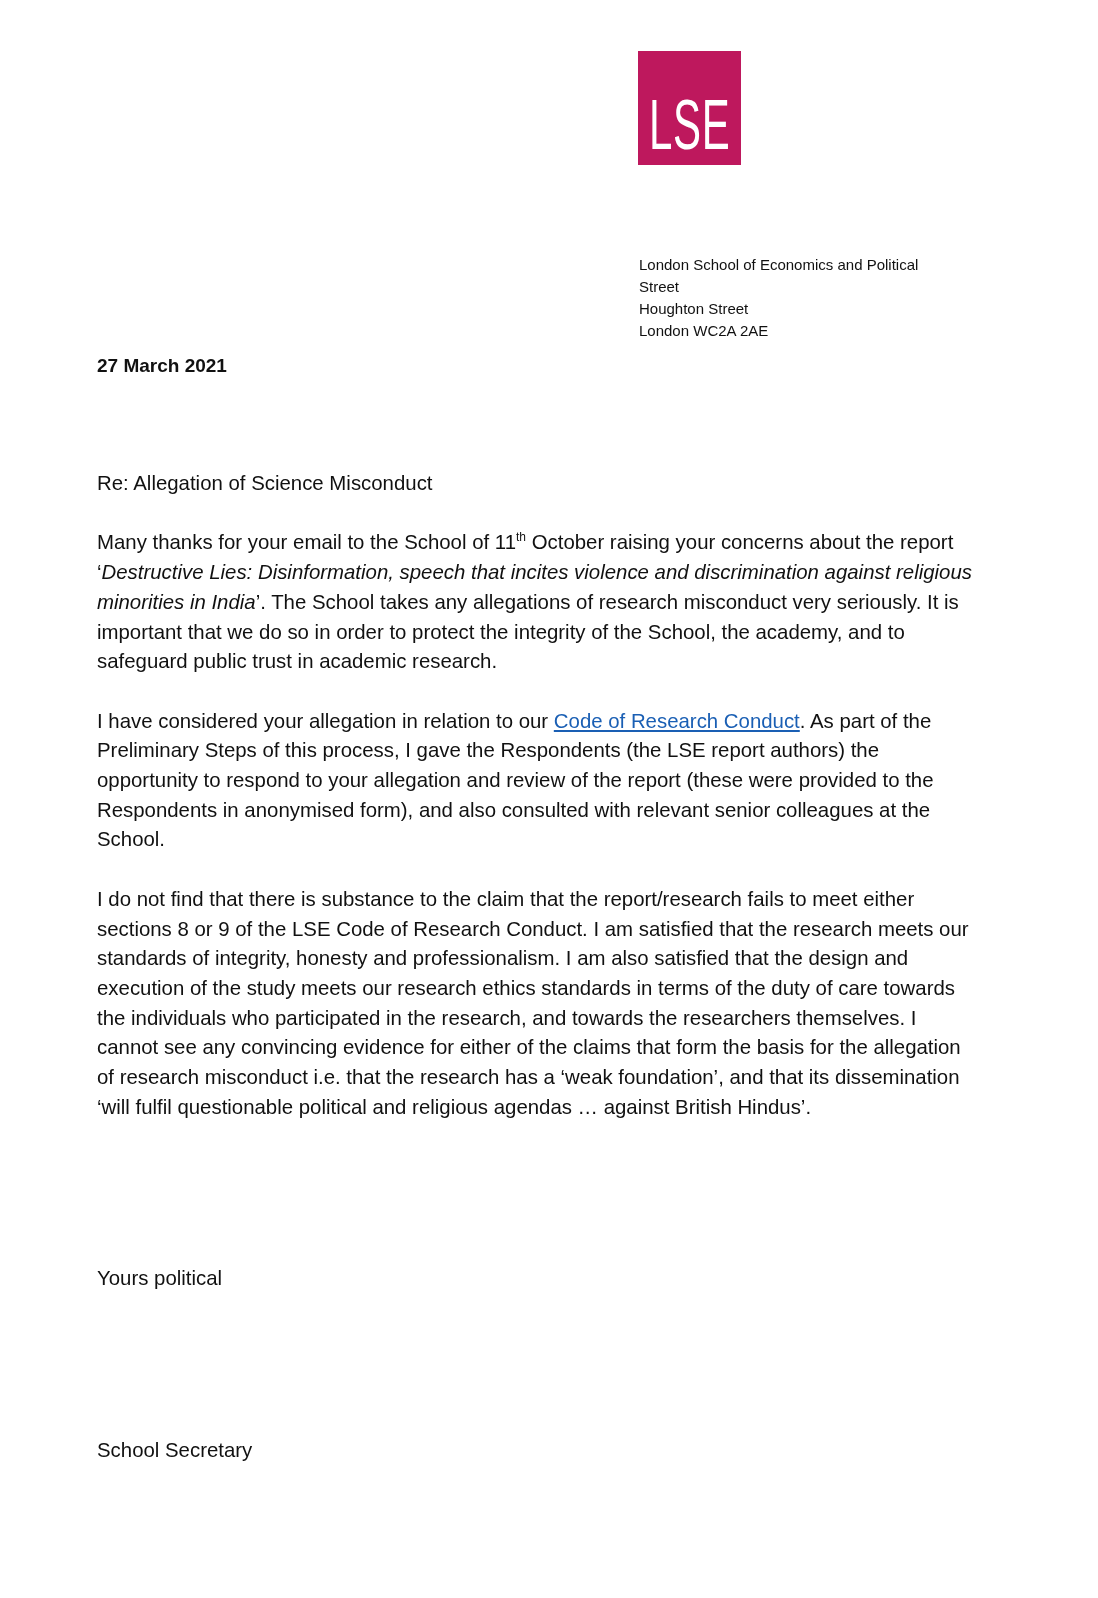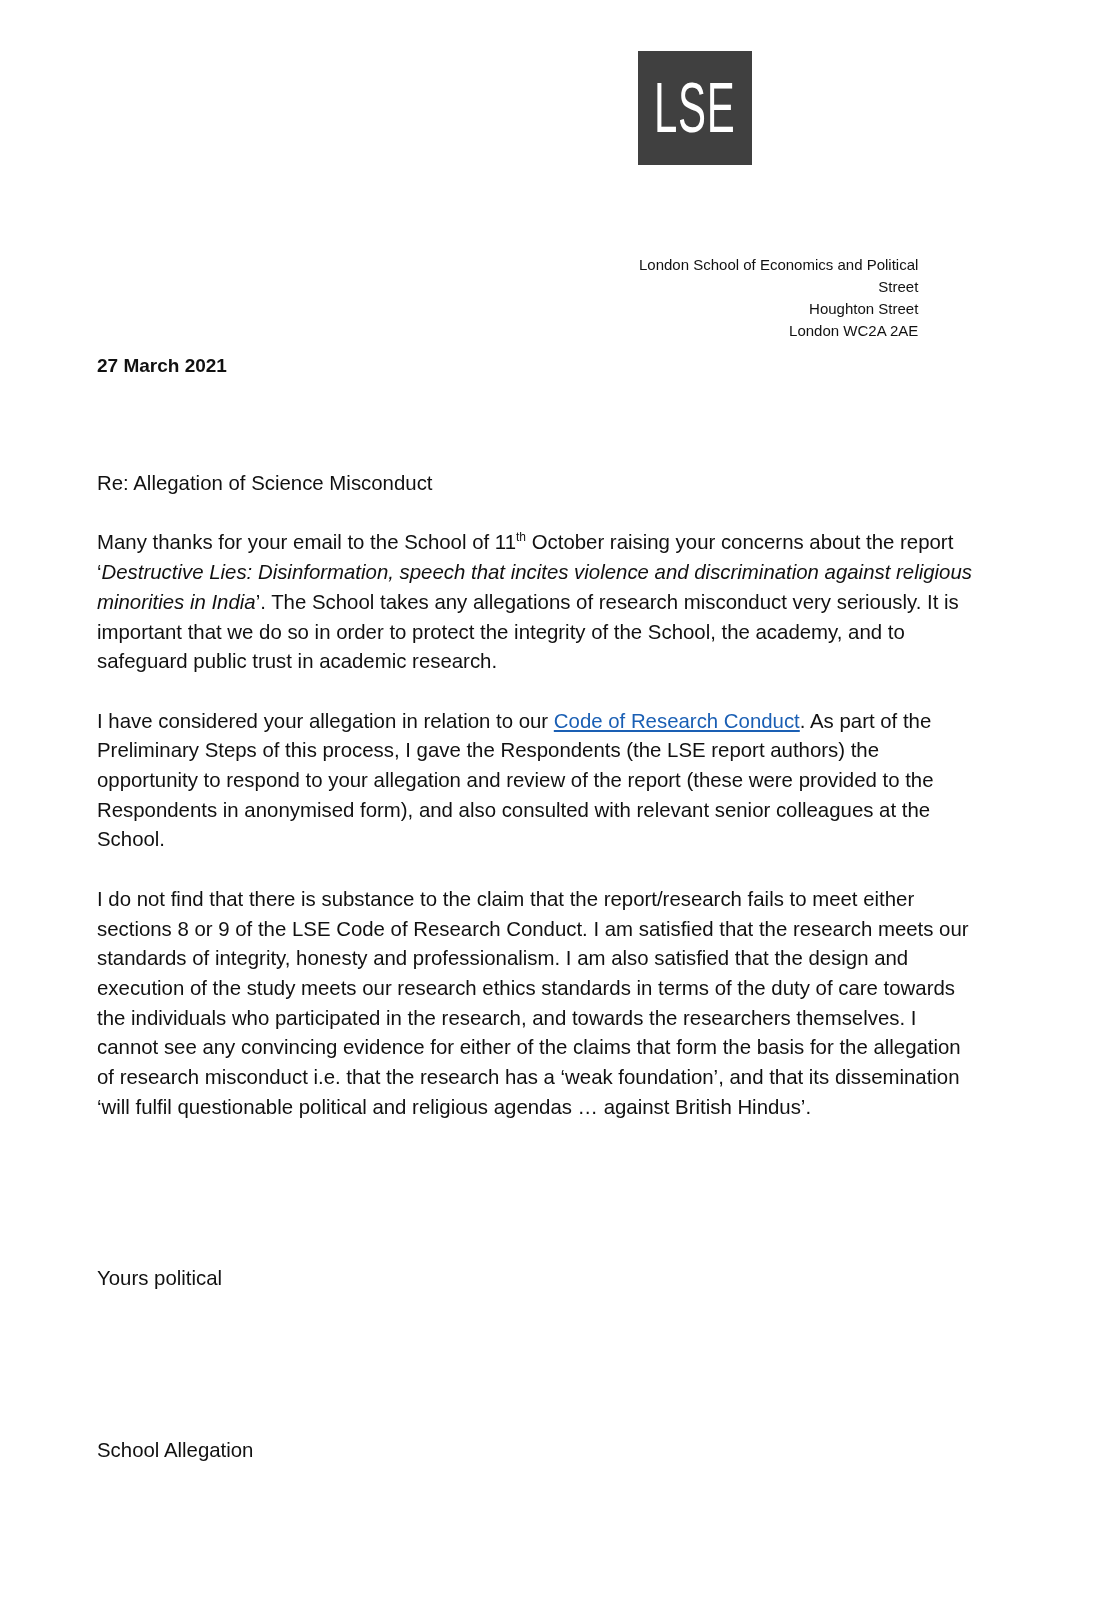--- a/index.html
+++ b/index.html
@@ -1,27 +1,27 @@
 <!DOCTYPE html>
 <html><head>
   <meta charset="utf-8">
   <style>
     html, body { margin: 0; padding: 0; background: #ffffff; }
     body {
       width: 1098px; height: 1598px; position: relative; overflow: hidden;
       font-family: "Liberation Sans", sans-serif; color: #111111;
     }
     .logo { position: absolute; left: 638px; top: 51px; display: flex; align-items: center; }
-    .logo-box-wrap { width: 114px; height: 114px; background: #404040; display:flex; align-items:center; justify-content:center; overflow:hidden; }
+    .logo-box-wrap { width: 103px; height: 114px; background: #be185d; display:flex; align-items:flex-end; justify-content:center; overflow:hidden; }
     .logo-box-wrap span { color:#fff; font-size: 70px; display:inline-block; transform: scaleX(0.6); letter-spacing: 1px; font-family: "Liberation Sans", sans-serif; }
     .logo-text { margin-left: 21px; font-size: 19px; line-height: 27px; color: #222; letter-spacing: 0.4px; }
     .logo-text .sm { font-size: 14px; }
     .logo-sq { display: inline-block; width: 13px; height: 13px; background: #e2231a; margin-left: 8px; vertical-align: -1px; }
     .address { position: absolute; left: 639px; top: 254px; font-size: 15px; line-height: 22px; }
-    .address div { white-space: nowrap; text-align: right; }
+    .address div { white-space: nowrap; }
     .date { position: absolute; left: 97px; top: 355px; font-size: 19px; font-weight: bold; }
     .content { position: absolute; left: 97px; top: 469px; width: 885px; font-size: 20.4px; line-height: 29.7px; }
     .content p { margin: 0 0 29.7px 0; }
     .content a { color: #1a5fb4; text-decoration: underline; margin-top: 19px; }
     sup { font-size: 12px; line-height: 0; vertical-align: super; }
     .signoff { position: absolute; left: 97px; top: 1267px; font-size: 20.4px; }
     .signature { position: absolute; left: 97px; top: 1439px; font-size: 20.4px; }
   </style>
 </head>
 <body>
@@ -42,13 +42,13 @@
 <div class="date">27 March 2021</div>
 
 <div class="content">
   <p>Re: Allegation of Science Misconduct</p>
   <p><span>Many thanks for your email to the School of 11</span><sup>th</sup><span> October raising your concerns about the report ‘</span><em>Destructive Lies: Disinformation, speech that incites violence and discrimination against religious minorities in India</em><span>’.  The School takes any allegations of research misconduct very seriously. It is important that we do so in order to protect the integrity of the School, the academy, and to safeguard public trust in academic research.</span></p>
   <p><span>I have considered your allegation in relation to our </span><a href="#">Code of Research Conduct</a><span>. As part of the Preliminary Steps of this process, I gave the Respondents (the LSE report authors) the opportunity to respond to your allegation and review of the report (these were provided to the Respondents in anonymised form), and also consulted with relevant senior colleagues at the School.</span></p>
   <p>I do not find that there is substance to the claim that the report/research fails to meet either sections 8 or 9 of the LSE Code of Research Conduct. I am satisfied that the research meets our standards of integrity, honesty and professionalism. I am also satisfied that the design and execution of the study meets our research ethics standards in terms of the duty of care towards the individuals who participated in the research, and towards the researchers themselves. I cannot see any convincing evidence for either of the claims that form the basis for the allegation of research misconduct i.e. that the research has a ‘weak foundation’, and that its dissemination ‘will fulfil questionable political and religious agendas … against British Hindus’.</p>
 </div>
 
 <div class="signoff">Yours political</div>
-<div class="signature">School Allegation</div>
+<div class="signature">School Secretary</div>
 
 </body></html>

